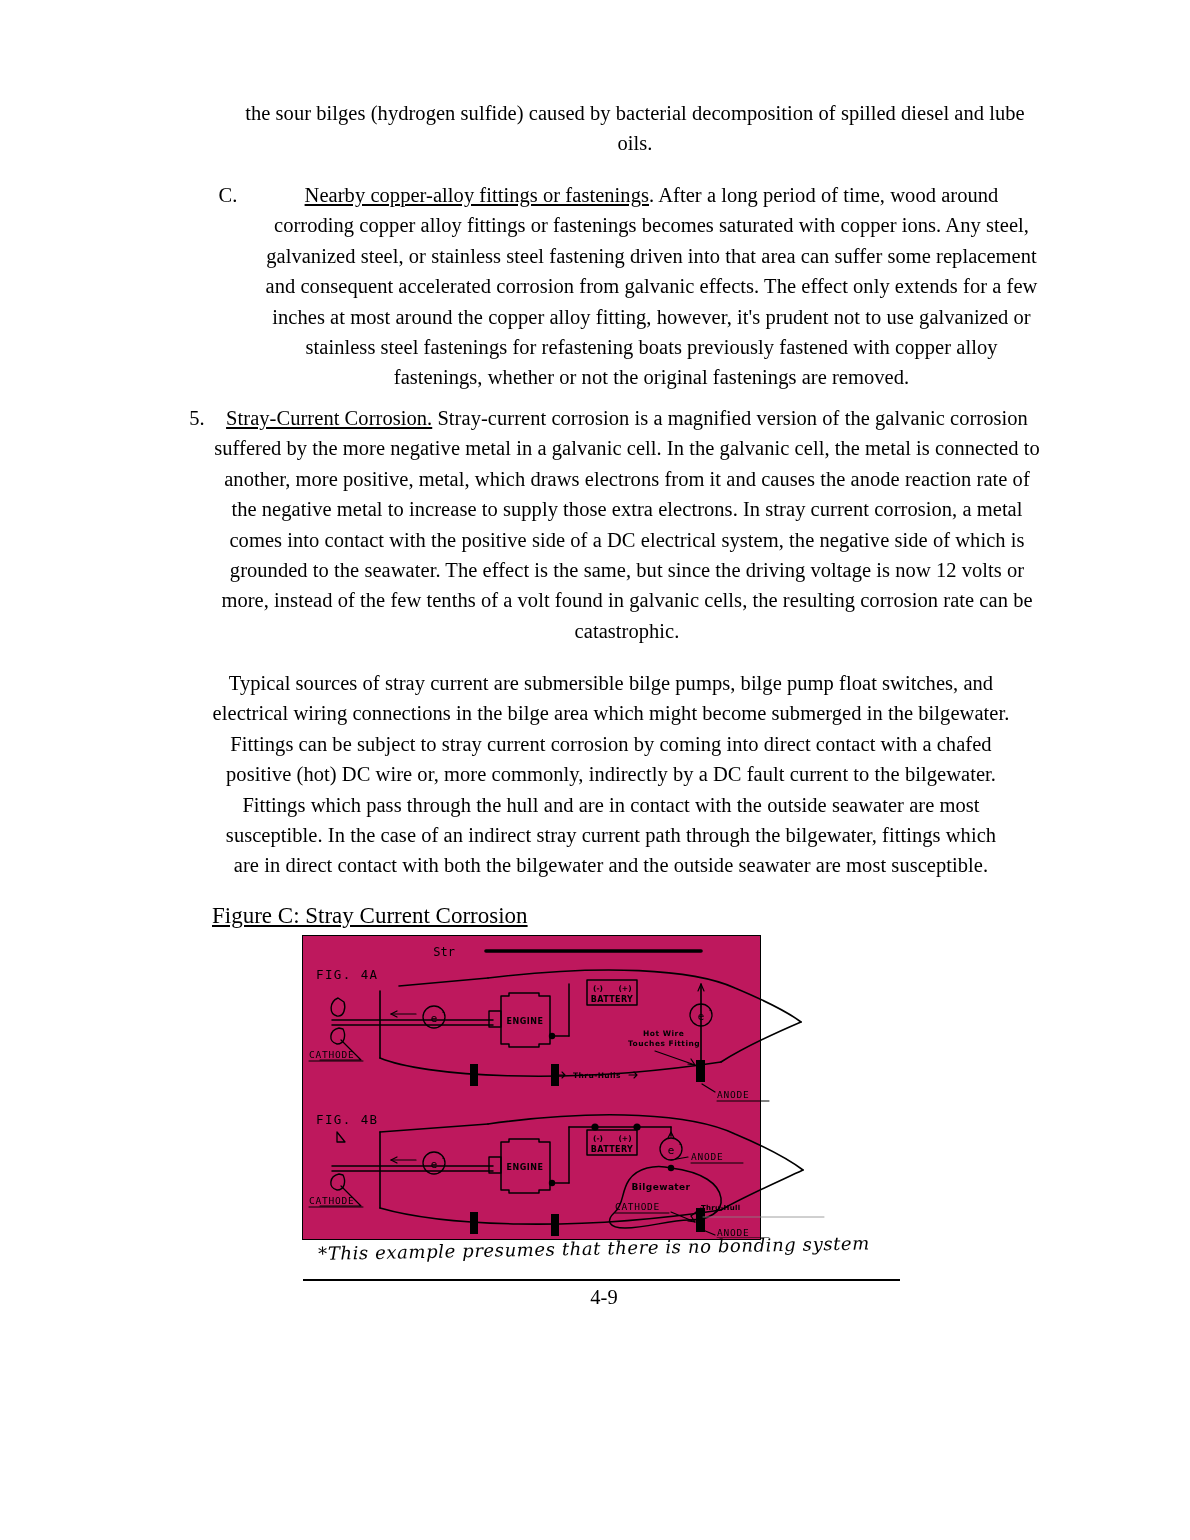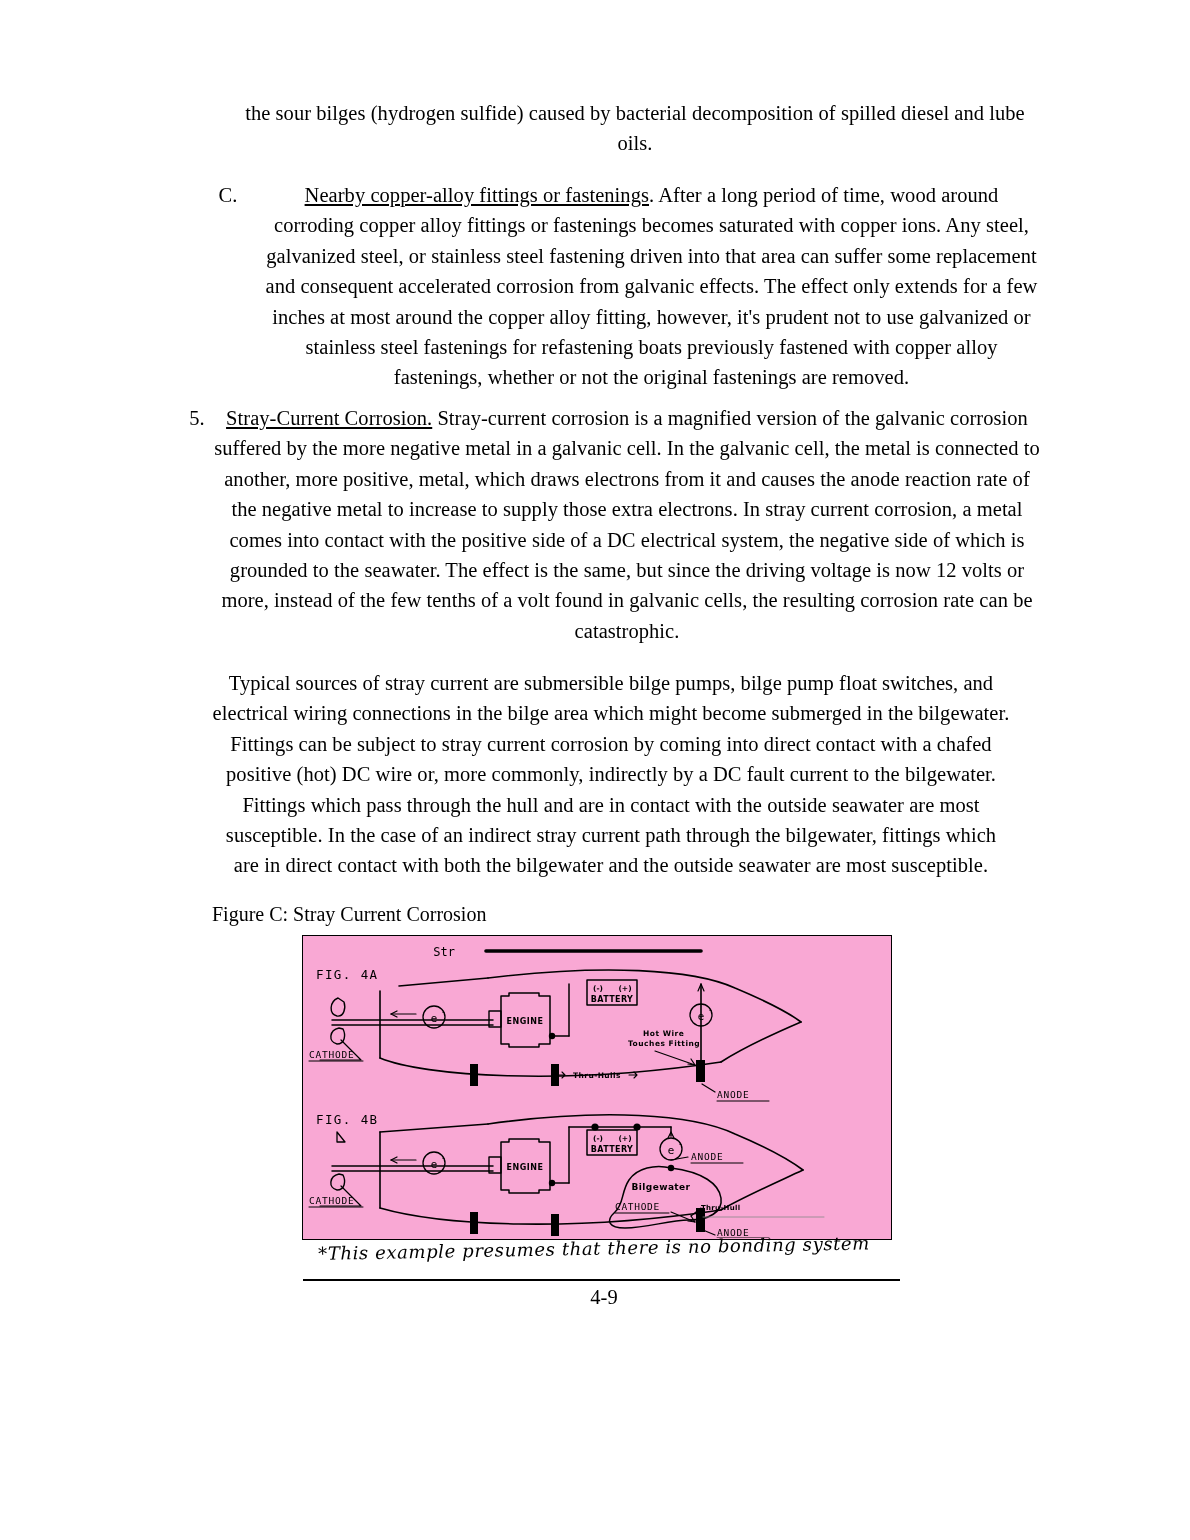--- a/index.html
+++ b/index.html
@@ -51,33 +51,34 @@
   .item-5 .body { margin-left: 28px; display: block; }
 
   .p-typical   { left: 211px; top: 650px; width: 800px; margin-top: 18px; }
 
   .underline { text-decoration: underline; }
 
   .fig-caption {
     position: absolute;
     left: 212px;
     top: 903px;
-    font-size: 20px;
+    font-size: 23px;
+    text-decoration: underline;
   }
 
   
   .figure-box {
     position: absolute;
     left: 302px;
     top: 935px;
-    width: 590px;
+    width: 459px;
     height: 305px;
     border: 1.4px solid #000;
     box-sizing: border-box;
-    background: #f9a8d4;
+    background: #be185d;
   }
   .figure-svg { display: block; }
 
   .handnote {
     position: absolute;
     left: 318px;
     top: 1243px;
     width: 560px;
     font-family: "DejaVu Serif", serif;
     font-style: italic;

